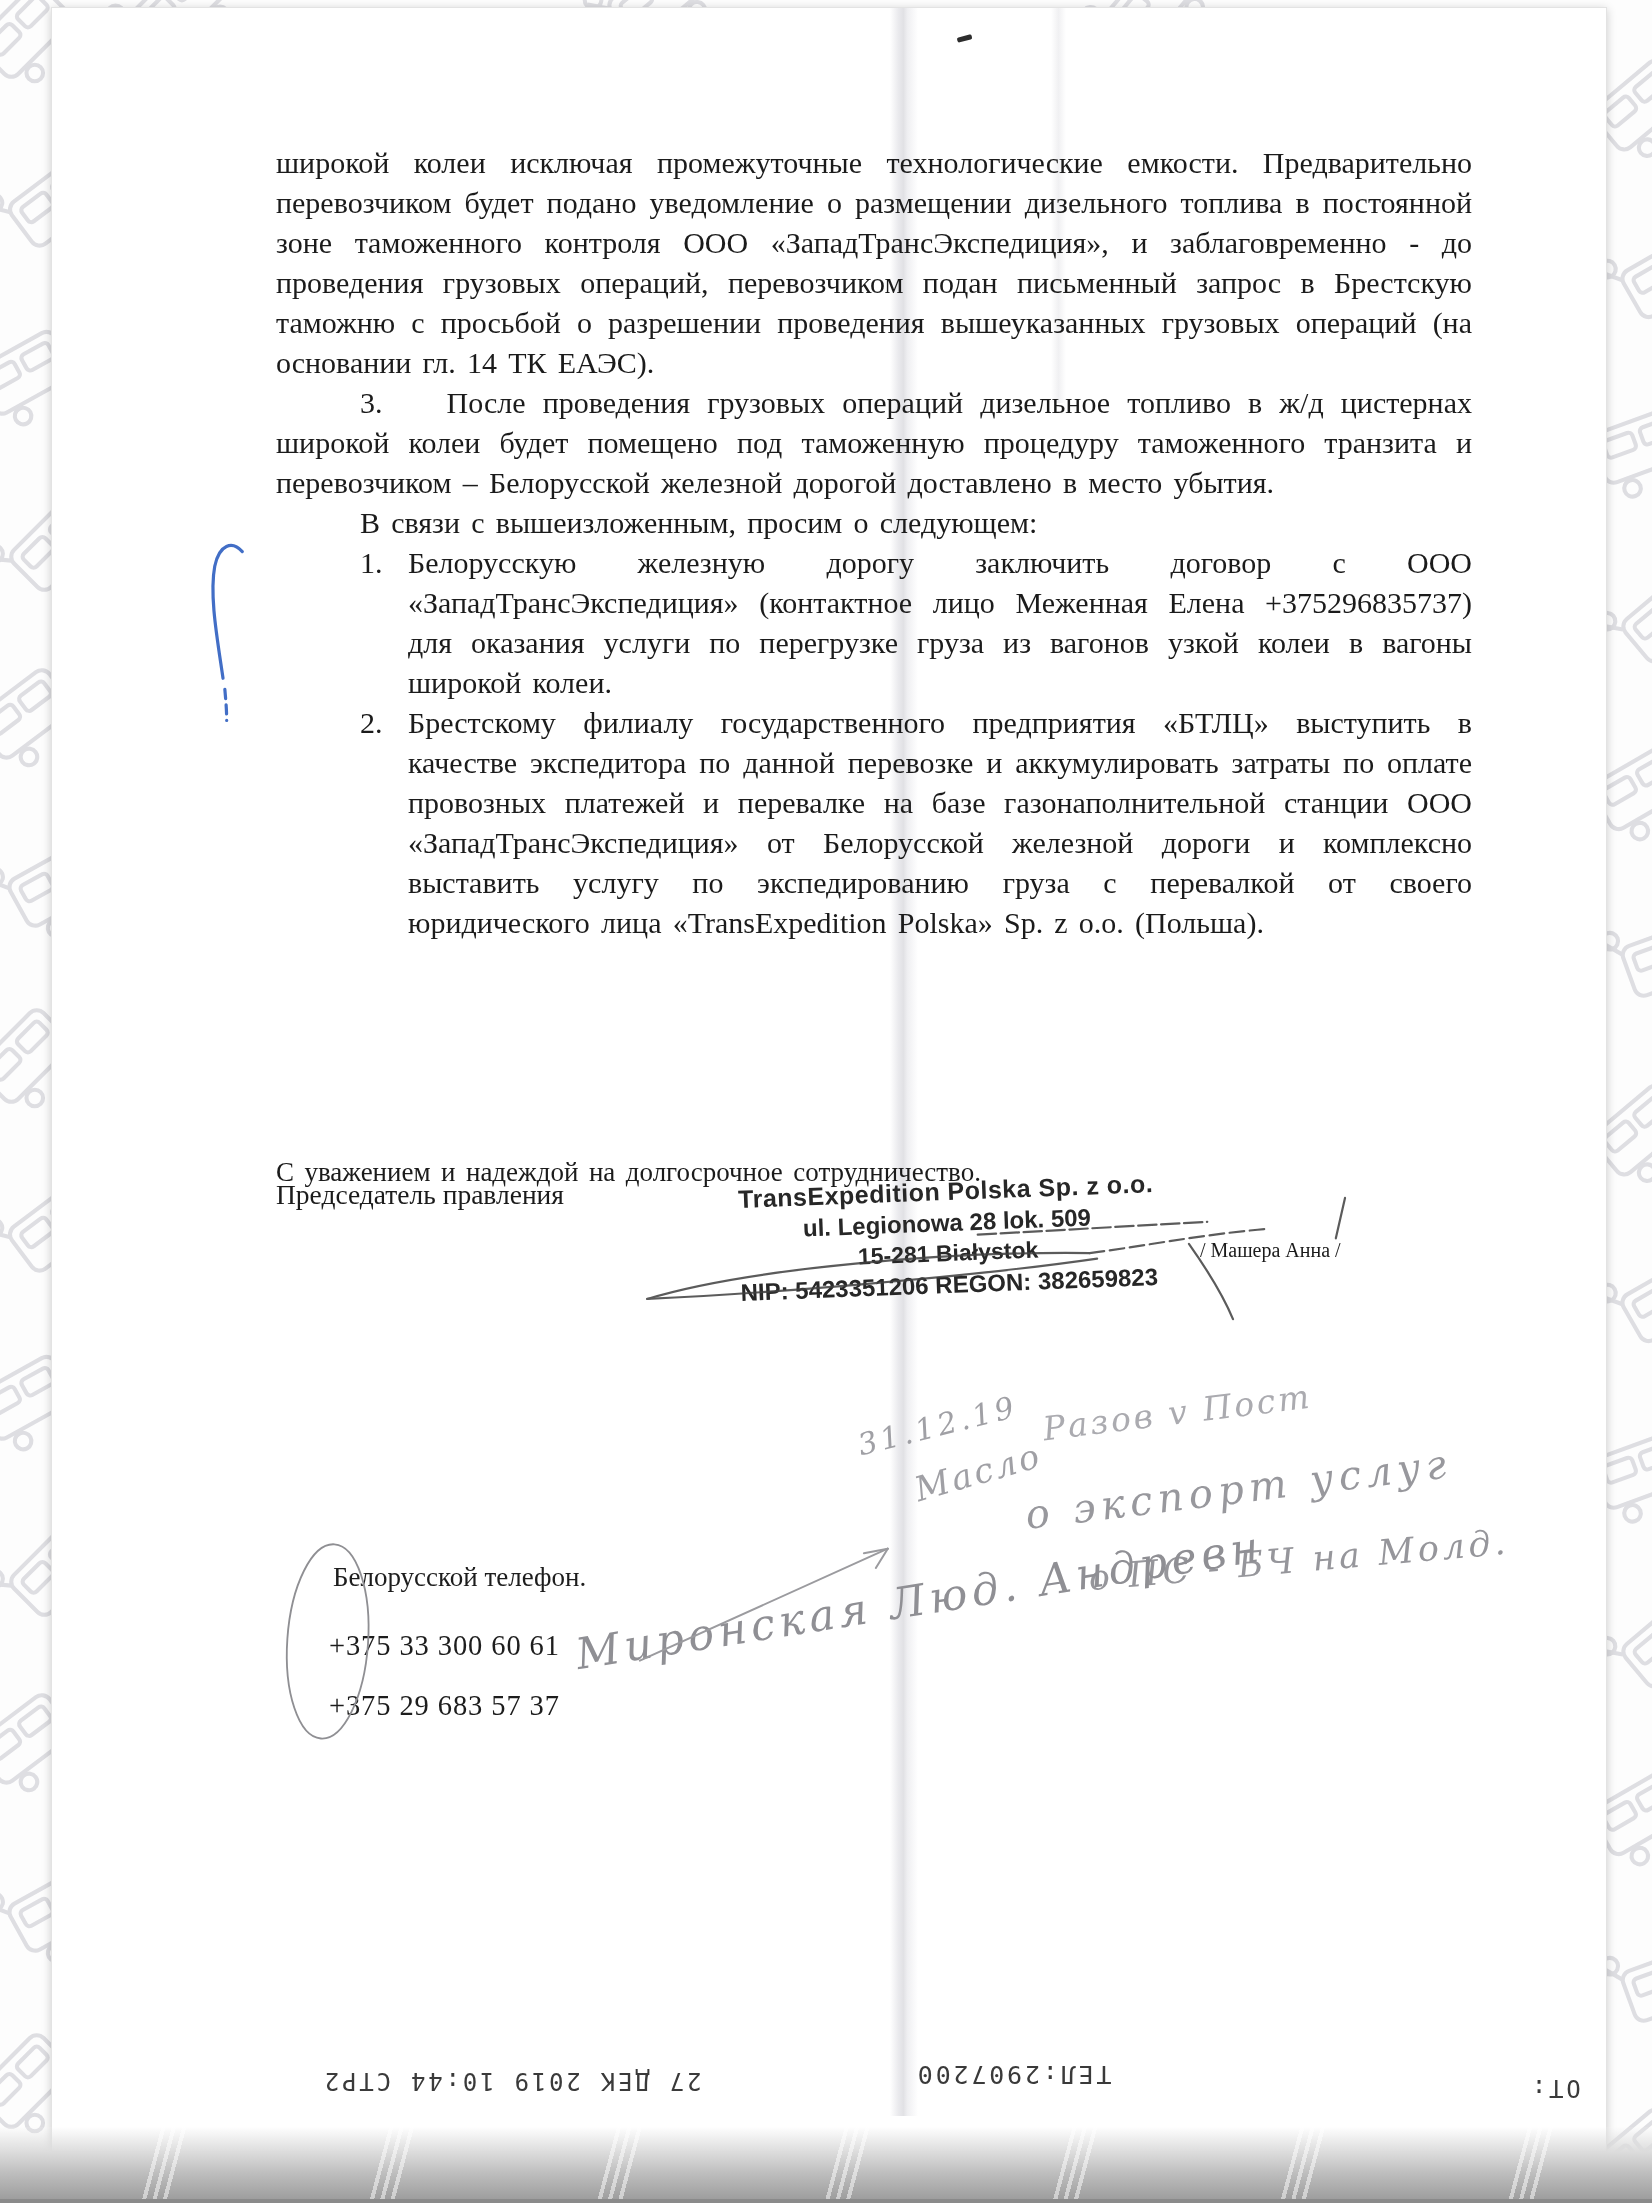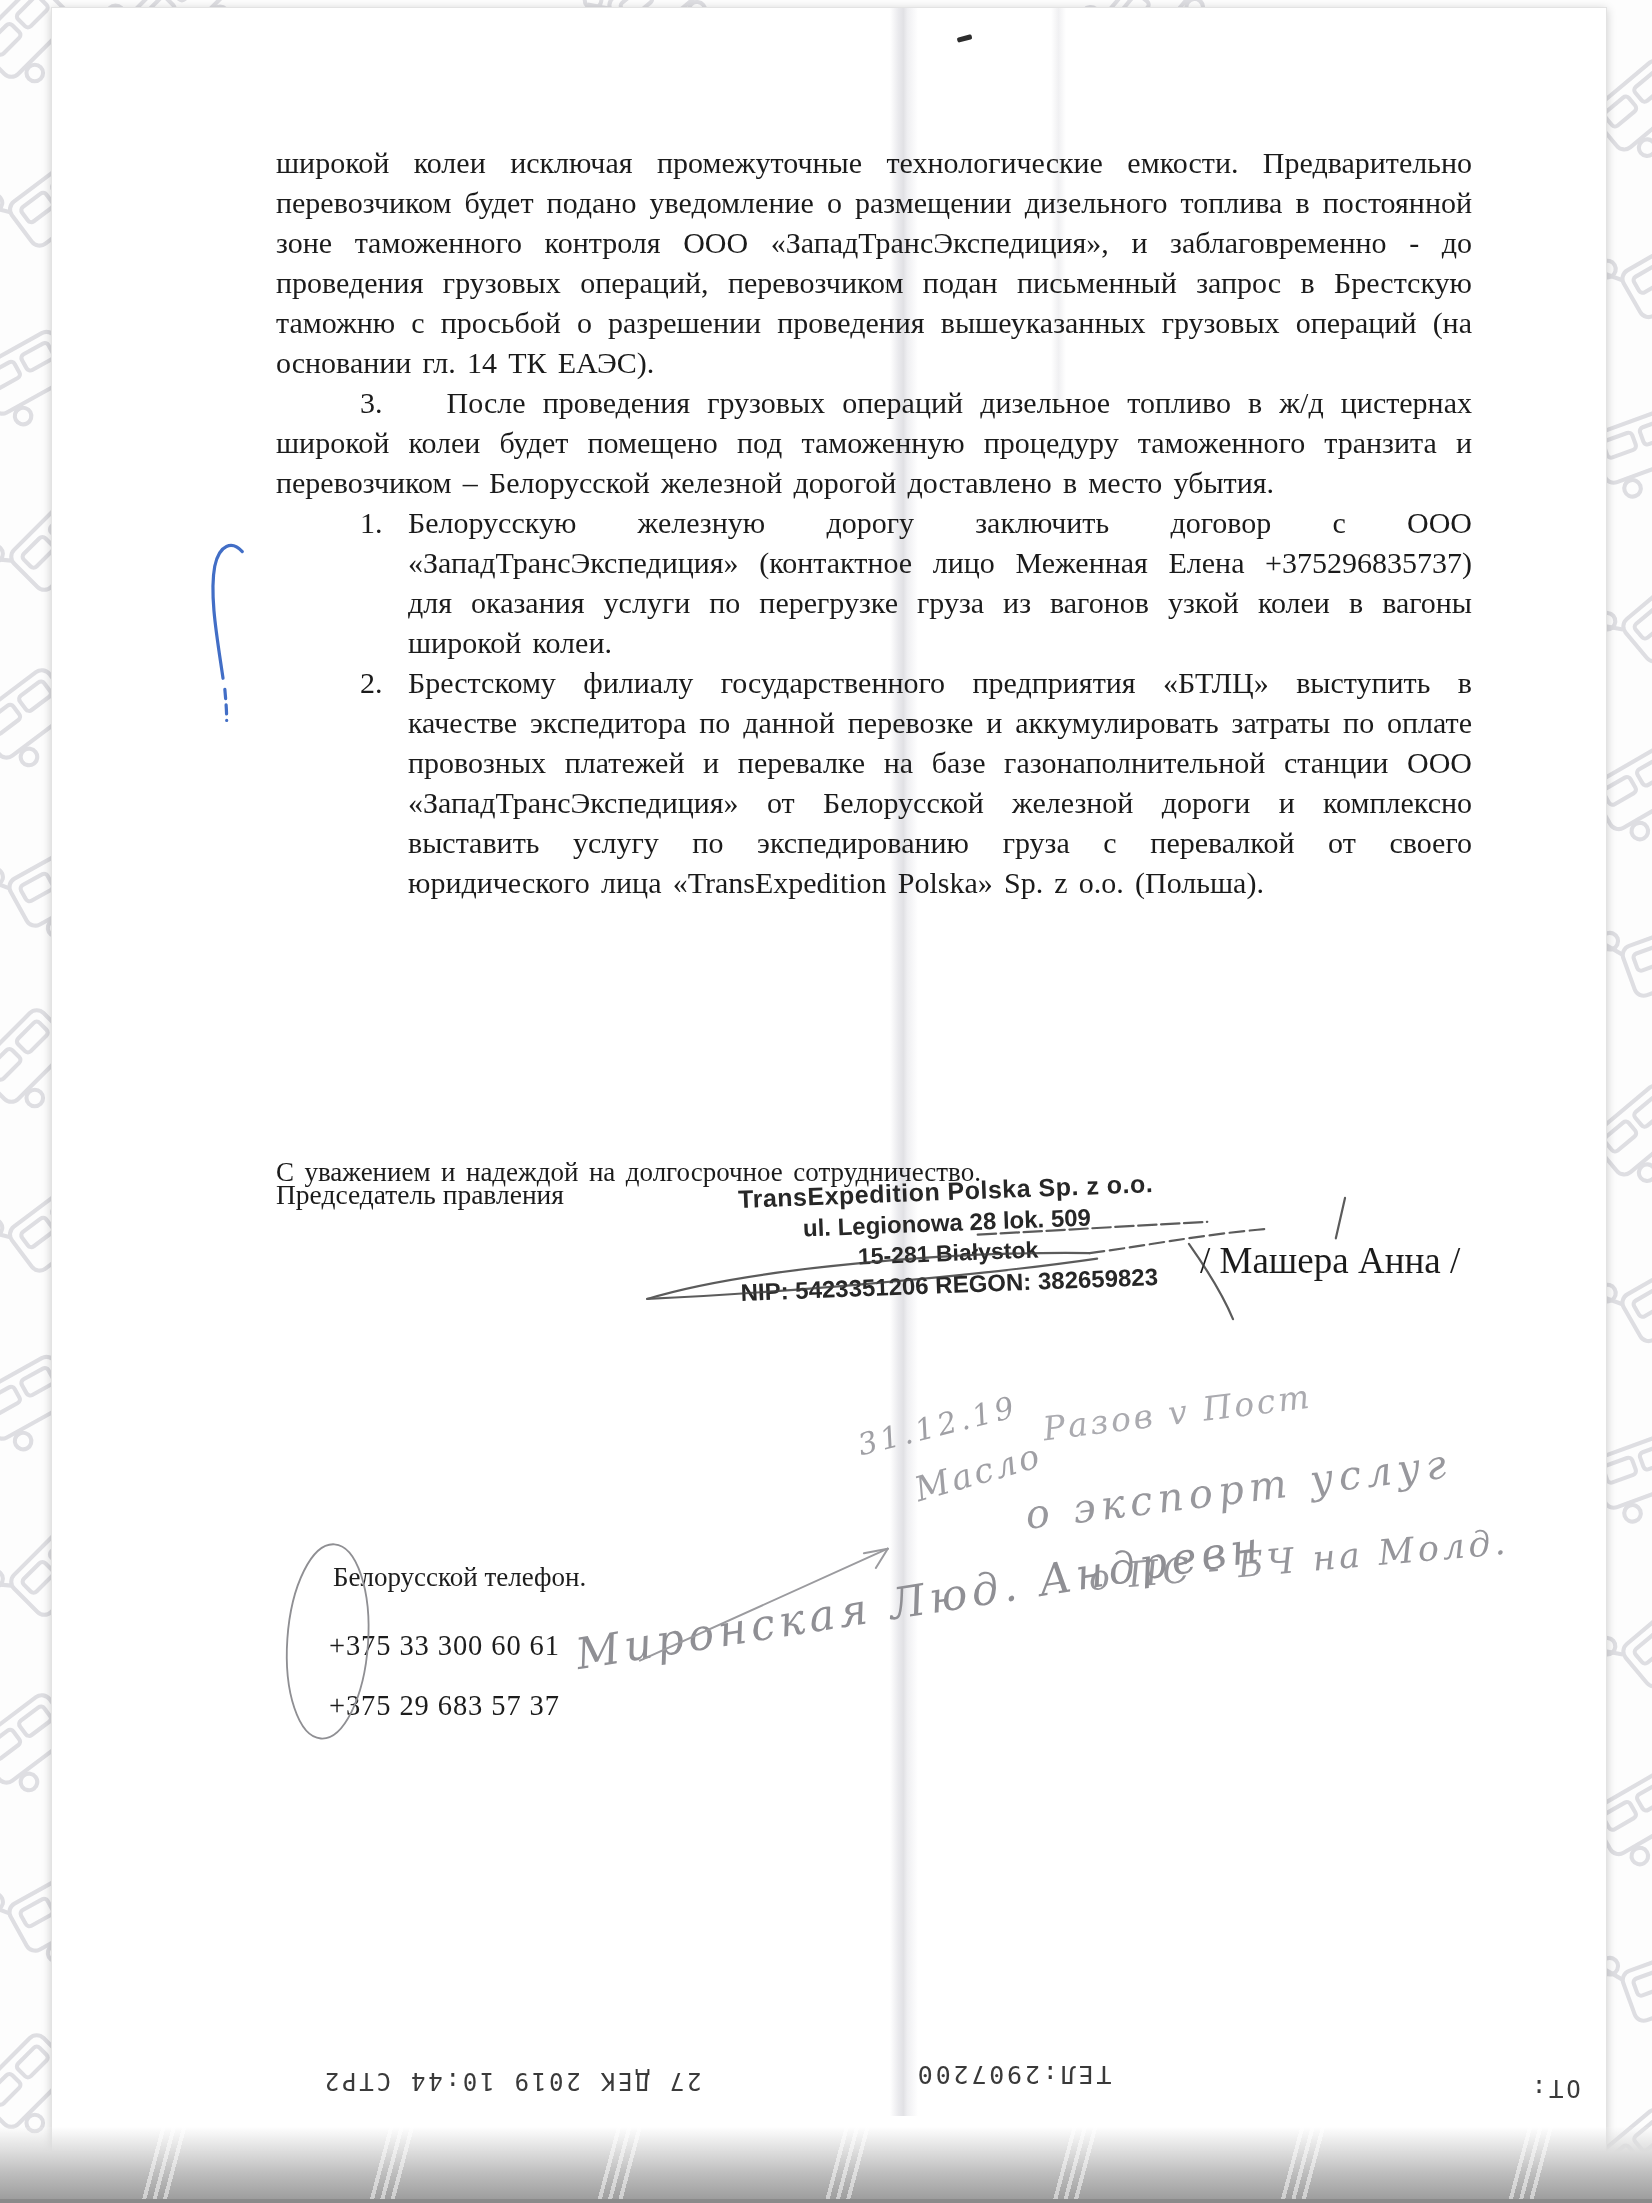--- a/index.html
+++ b/index.html
@@ -43,21 +43,21 @@
   .intro{margin-top:40px;text-indent:84px;}
   .rlist{margin-top:0;padding-left:84px;}
   .ritem{position:relative;padding-left:48px;}
   .ritem .li-num{position:absolute;left:0;top:0;}
   .closing{
     position:absolute;left:224px;top:1122px;width:1196px;
     font-size:27px;color:#1b1b1b;word-spacing:3.7px;
   }
   
   .sig-title{position:absolute;left:224px;top:1171px;font-size:27.5px;color:#1b1b1b;}
-  .sig-name{position:absolute;left:1148px;top:1231px;font-size:37px;color:#1b1b1b;}
+  .sig-name{position:absolute;left:1148px;top:1231px;font-size:20px;color:#1b1b1b;}
   .stamp{
     position:absolute;left:634px;top:1168px;width:523px;text-align:center;
     transform:rotate(-2.2deg);
     font-family:"Liberation Sans", sans-serif;font-weight:bold;color:#272727;
     line-height:31px;
   }
   .stamp .s1{font-size:25px;letter-spacing:0.5px;}
   .stamp .s2{font-size:24px;}
   .stamp .s3{font-size:23px;}
   .stamp .s4{font-size:24px;}
@@ -427,20 +427,21 @@
 
 <div class="sheet">
 
   <div class="crease crease-main"></div>
   <div class="crease crease-top"></div>
   <div class="topmark"></div>
 
   <div class="textblock">
     <p>широкой колеи исключая промежуточные технологические емкости. Предварительно перевозчиком будет подано уведомление о размещении дизельного топлива в постоянной зоне таможенного контроля ООО «ЗападТрансЭкспедиция», и заблаговременно - до проведения грузовых операций, перевозчиком подан письменный запрос в Брестскую таможню с просьбой о разрешении проведения вышеуказанных грузовых операций (на основании гл. 14 ТК ЕАЭС).</p>
     <p class="p3"><span class="p3-num">3.</span><span>После проведения грузовых операций дизельное топливо в ж/д цистернах широкой колеи будет помещено под таможенную процедуру таможенного транзита и перевозчиком – Белорусской железной дорогой доставлено в место убытия.</span></p>
+    <p class="intro">В связи с вышеизложенным, просим о следующем:</p>
     <div class="rlist">
       <div class="ritem">
         <span class="li-num">1.</span>
         <span>Белорусскую железную дорогу заключить договор с ООО «ЗападТрансЭкспедиция» (контактное лицо Меженная Елена +375296835737) для оказания услуги по перегрузке груза из вагонов узкой колеи в вагоны широкой колеи.</span>
       </div>
       <div class="ritem">
         <span class="li-num">2.</span>
         <span>Брестскому филиалу государственного предприятия «БТЛЦ» выступить в качестве экспедитора по данной перевозке и аккумулировать затраты по оплате провозных платежей и перевалке на базе газонаполнительной станции ООО «ЗападТрансЭкспедиция» от Белорусской железной дороги и комплексно выставить услугу по экспедированию груза с перевалкой от своего юридического лица «TransExpedition Polska» Sp. z o.o. (Польша).</span>
       </div>
     </div>

